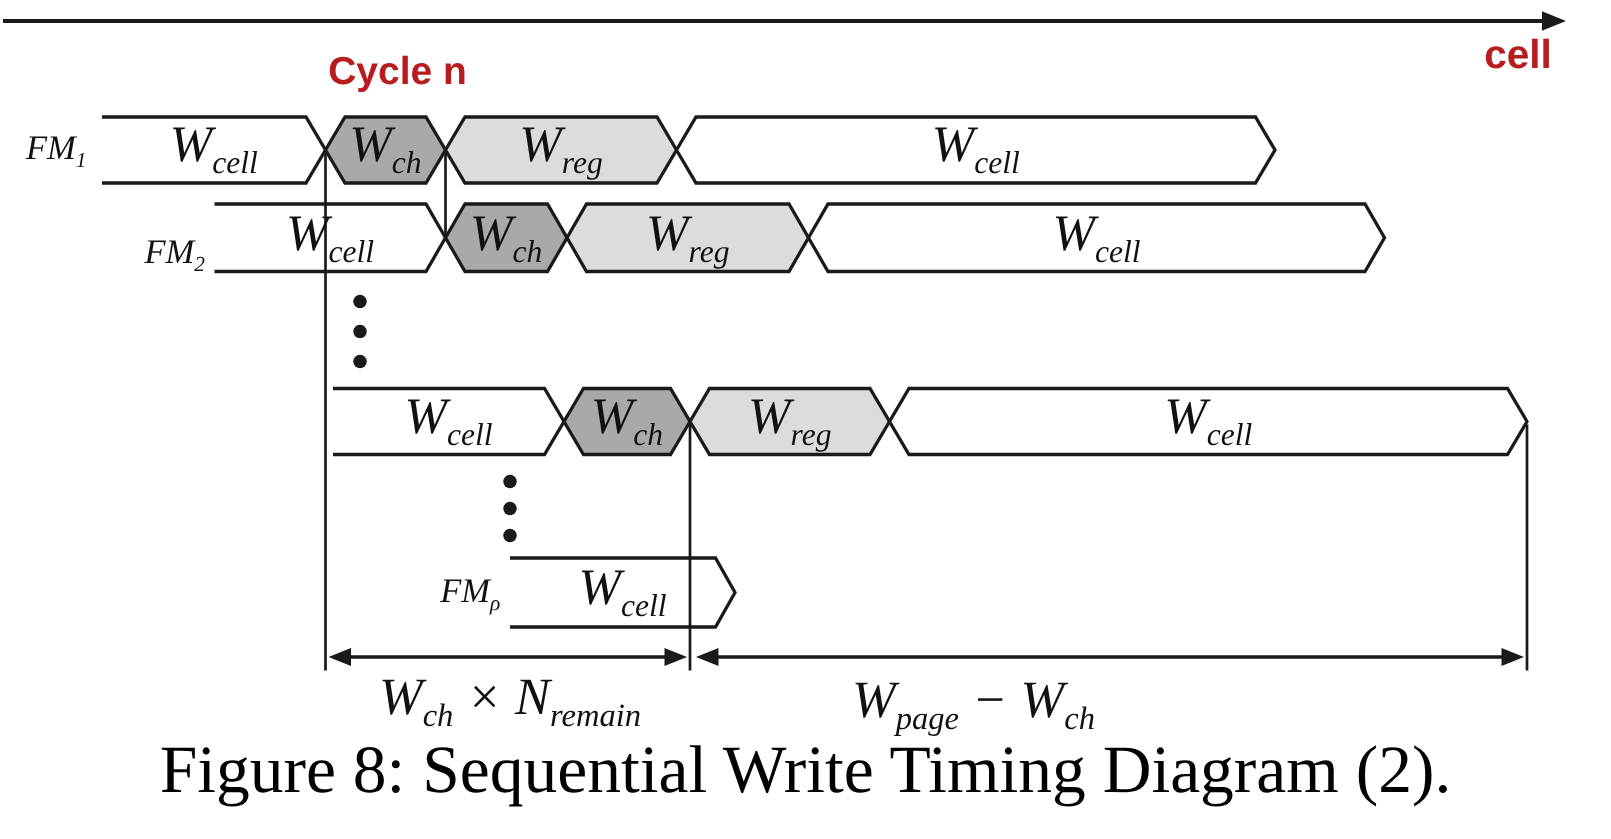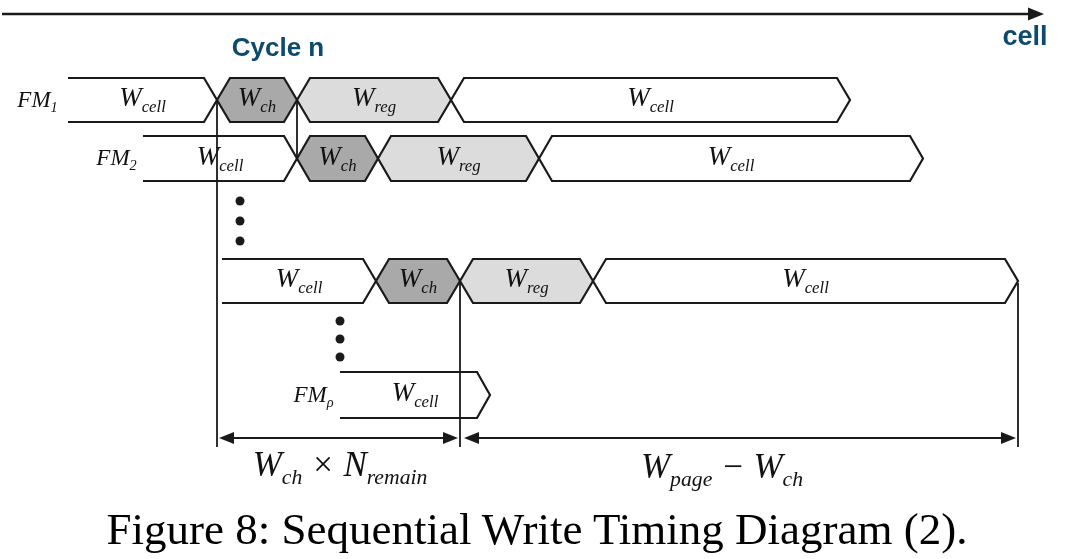--- a/index.html
+++ b/index.html
@@ -1,30 +1,30 @@
 <!DOCTYPE html>
 <html><head>
 <meta charset="utf-8">
 <style>
   html,body{margin:0;padding:0;background:#ffffff;}
   .stage{position:relative;width:1074px;height:559px;background:#ffffff;overflow:hidden;
          font-family:"Liberation Serif",serif;}
   .stage svg{position:absolute;left:0;top:0;}
   .labels{position:absolute;left:0;top:0;width:100%;height:100%;}
   .mlabel{position:absolute;white-space:nowrap;color:#111;
-          font-family:"Liberation Serif",serif;font-style:italic;font-size:27px;
+          font-family:"Liberation Serif",serif;font-style:italic;font-size:34px;
           transform:translate(-50%,-50%);line-height:1;}
   .mlabel sub{font-size:.62em;font-style:italic;line-height:1;}
   .rowlabel{font-size:23px;padding-left:25px;}
   .dimlabel{font-size:35px;}
-  .sans{position:absolute;white-space:nowrap;color:#0c4a6e;
-        font-family:"Liberation Sans",sans-serif;font-weight:700;line-height:1;margin-left:13px;}
+  .sans{position:absolute;white-space:nowrap;color:#b91c1c;
+        font-family:"Liberation Sans",sans-serif;font-weight:700;line-height:1;}
   .cycle{left:265px;top:34px;transform:translateX(-50%);font-size:26px;}
   .time{left:1012px;top:23px;transform:translateX(-50%);font-size:27px;}
-  .caption{position:absolute;left:0;right:0;top:502px;text-align:center;color:#000;
+  .caption{position:absolute;left:0;right:0;top:486px;text-align:center;color:#000;
            font-family:"Liberation Serif",serif;font-size:45px;line-height:1.2;}
 </style>
 </head>
 <body>
 
 <div class="stage">
   <svg width="1074" height="559" viewBox="0 0 1074 559">
       <line x1="2" y1="14" x2="1031" y2="14" stroke="#1a1a1a" stroke-width="2.6"></line>
       <path d="M1044 14 L1028 7.5 L1028 20.5 Z" fill="#1a1a1a"></path>
       <path d="M68 78 L204 78 L217 100 L204 122 L68 122" fill="#ffffff" stroke="#1a1a1a" stroke-width="2.2" stroke-linejoin="miter"></path>
@@ -62,24 +62,24 @@
     <div class="sans time">cell</div>
   <div class="mlabel" style="left: 142.5px; top: 100px;"><span>W<sub>cell</sub></span></div>
       <div class="mlabel" style="left: 257px; top: 100px;"><span>W<sub>ch</sub></span></div>
       <div class="mlabel" style="left: 374px; top: 100px;"><span>W<sub>reg</sub></span></div>
       <div class="mlabel" style="left: 650.5px; top: 100px;"><span>W<sub>cell</sub></span></div>
       <div class="mlabel rowlabel" style="left: 25px; top: 101px;"><span>FM<sub>1</sub></span></div>
       <div class="mlabel" style="left: 220px; top: 158.5px;"><span>W<sub>cell</sub></span></div>
       <div class="mlabel" style="left: 337.5px; top: 158.5px;"><span>W<sub>ch</sub></span></div>
       <div class="mlabel" style="left: 458.5px; top: 158.5px;"><span>W<sub>reg</sub></span></div>
       <div class="mlabel" style="left: 731px; top: 158.5px;"><span>W<sub>cell</sub></span></div>
-      <div class="mlabel rowlabel" style="left: 104px; top: 159px;"><span>FM<sub>2</sub></span></div>
+      <div class="mlabel rowlabel" style="left: 104px; top: 170px;"><span>FM<sub>2</sub></span></div>
       <div class="mlabel" style="left: 299px; top: 281px;"><span>W<sub>cell</sub></span></div>
       <div class="mlabel" style="left: 418px; top: 281px;"><span>W<sub>ch</sub></span></div>
       <div class="mlabel" style="left: 526.5px; top: 281px;"><span>W<sub>reg</sub></span></div>
       <div class="mlabel" style="left: 805.5px; top: 281px;"><span>W<sub>cell</sub></span></div>
       <div class="mlabel" style="left: 415px; top: 395px;"><span>W<sub>cell</sub></span></div>
       <div class="mlabel rowlabel" style="left: 301px; top: 396px;"><span>FM<sub>ρ</sub></span></div>
       <div class="mlabel dimlabel" style="left: 340px; top: 468px;"><span>W<sub>ch</sub> × N<sub>remain</sub></span></div>
-      <div class="mlabel dimlabel" style="left: 722px; top: 470px;"><span>W<sub>page</sub> − W<sub>ch</sub></span></div>
+      <div class="mlabel dimlabel" style="left: 649px; top: 470px;"><span>W<sub>page</sub> − W<sub>ch</sub></span></div>
     </div>
   <div class="caption">Figure 8: Sequential Write Timing Diagram (2).</div>
 </div>
 
 </body></html>

